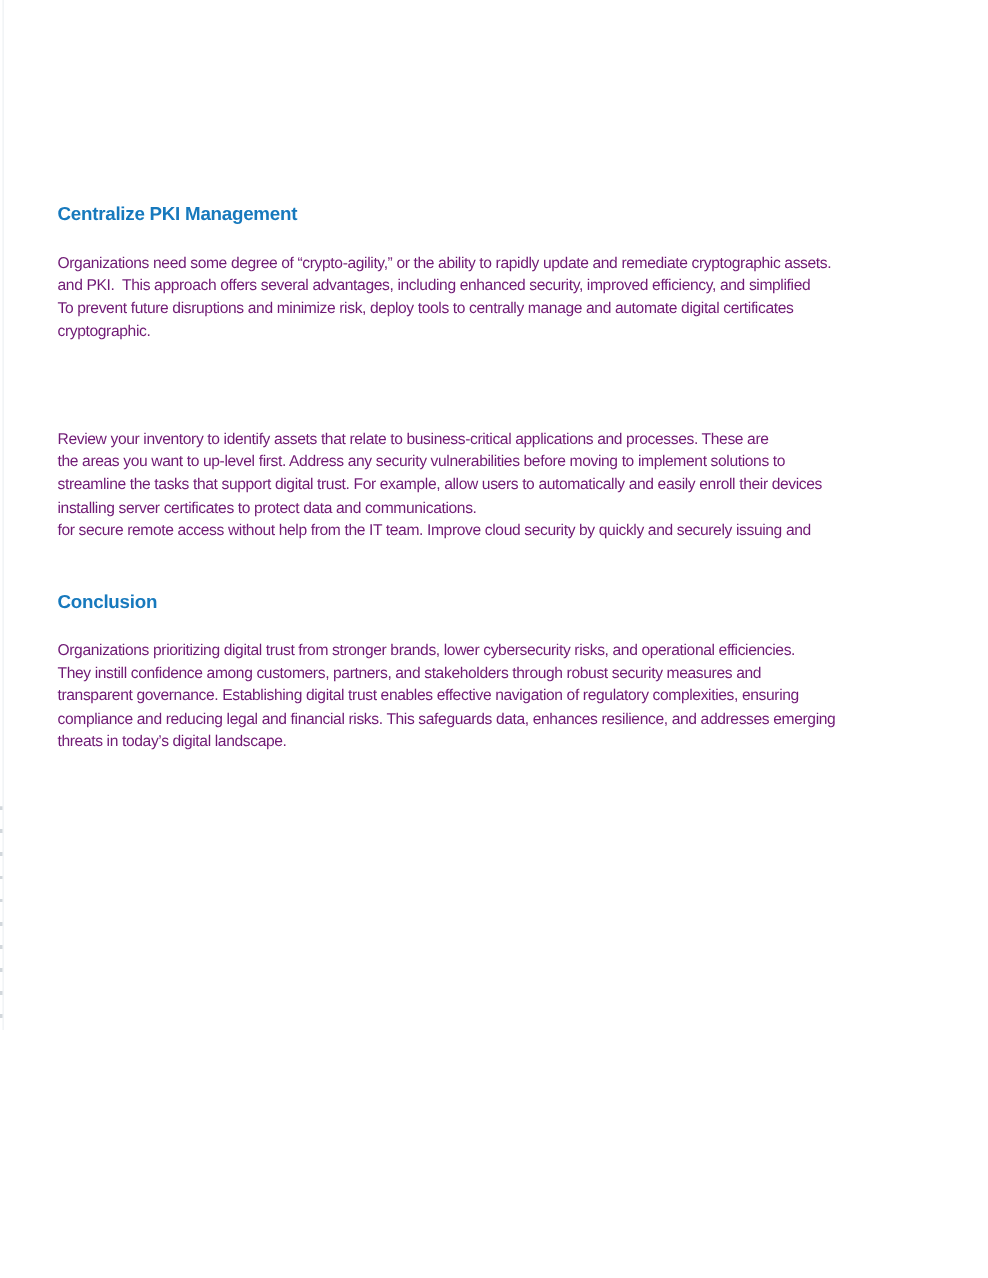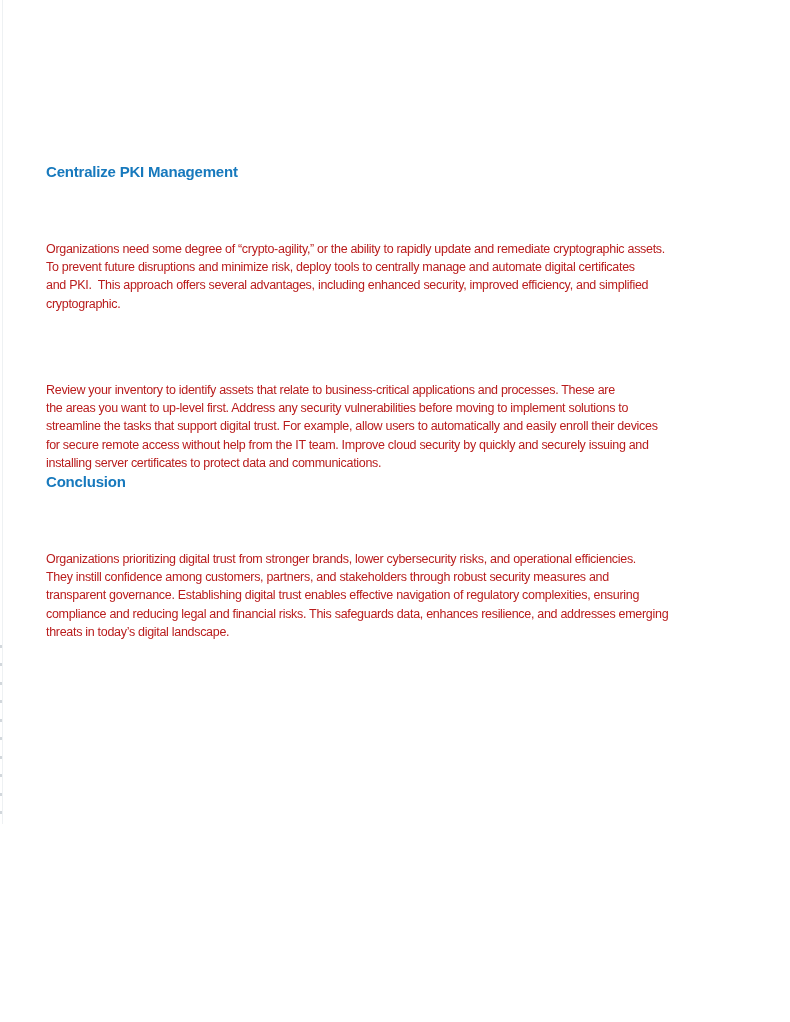--- a/index.html
+++ b/index.html
@@ -35,25 +35,24 @@
     font-size: 15px;
     font-weight: bold;
     letter-spacing: -0.2px;
     color: #1779bd;
     white-space: pre;
   }
   .para {
     position: absolute;
     left: 46px;
     width: 700px;
-    color: #b91c1c;
+    color: #701a75;
     font-size: 12.5px;
     letter-spacing: -0.3px;
     line-height: 18.2px;
-    margin-top: 39px;
   }
   .para .line { white-space: pre; }
   .h1 { top: 163px; }
   .p1 { top: 201px; }
   .h2 { top: 309px; }
   .p2 { top: 342px; }
   .h3 { top: 473px; }
   .p3 { top: 511px; }
   .footer-rule {
     position: absolute;
@@ -81,31 +80,31 @@
 <body>
 
 <div class="page">
 
   <div class="left-hairline"></div>
   <div class="edge-marks"></div>
 
   <h2 class="section-heading h1">Centralize PKI Management</h2>
   <div class="para p1">
     <div class="line">Organizations need some degree of “crypto-agility,” or the ability to rapidly update and remediate cryptographic assets.</div>
+    <div class="line">and PKI.  This approach offers several advantages, including enhanced security, improved efficiency, and simplified</div>
     <div class="line">To prevent future disruptions and minimize risk, deploy tools to centrally manage and automate digital certificates</div>
-    <div class="line">and PKI.  This approach offers several advantages, including enhanced security, improved efficiency, and simplified</div>
     <div class="line">cryptographic.</div>
   </div>
 
   <div class="para p2">
     <div class="line">Review your inventory to identify assets that relate to business-critical applications and processes. These are</div>
     <div class="line">the areas you want to up-level first. Address any security vulnerabilities before moving to implement solutions to</div>
     <div class="line">streamline the tasks that support digital trust. For example, allow users to automatically and easily enroll their devices</div>
+    <div class="line">installing server certificates to protect data and communications.</div>
     <div class="line">for secure remote access without help from the IT team. Improve cloud security by quickly and securely issuing and</div>
-    <div class="line">installing server certificates to protect data and communications.</div>
   </div>
 
   <h2 class="section-heading h3">Conclusion</h2>
   <div class="para p3">
     <div class="line">Organizations prioritizing digital trust from stronger brands, lower cybersecurity risks, and operational efficiencies.</div>
     <div class="line">They instill confidence among customers, partners, and stakeholders through robust security measures and</div>
     <div class="line">transparent governance. Establishing digital trust enables effective navigation of regulatory complexities, ensuring</div>
     <div class="line">compliance and reducing legal and financial risks. This safeguards data, enhances resilience, and addresses emerging</div>
     <div class="line">threats in today’s digital landscape.</div>
   </div>

